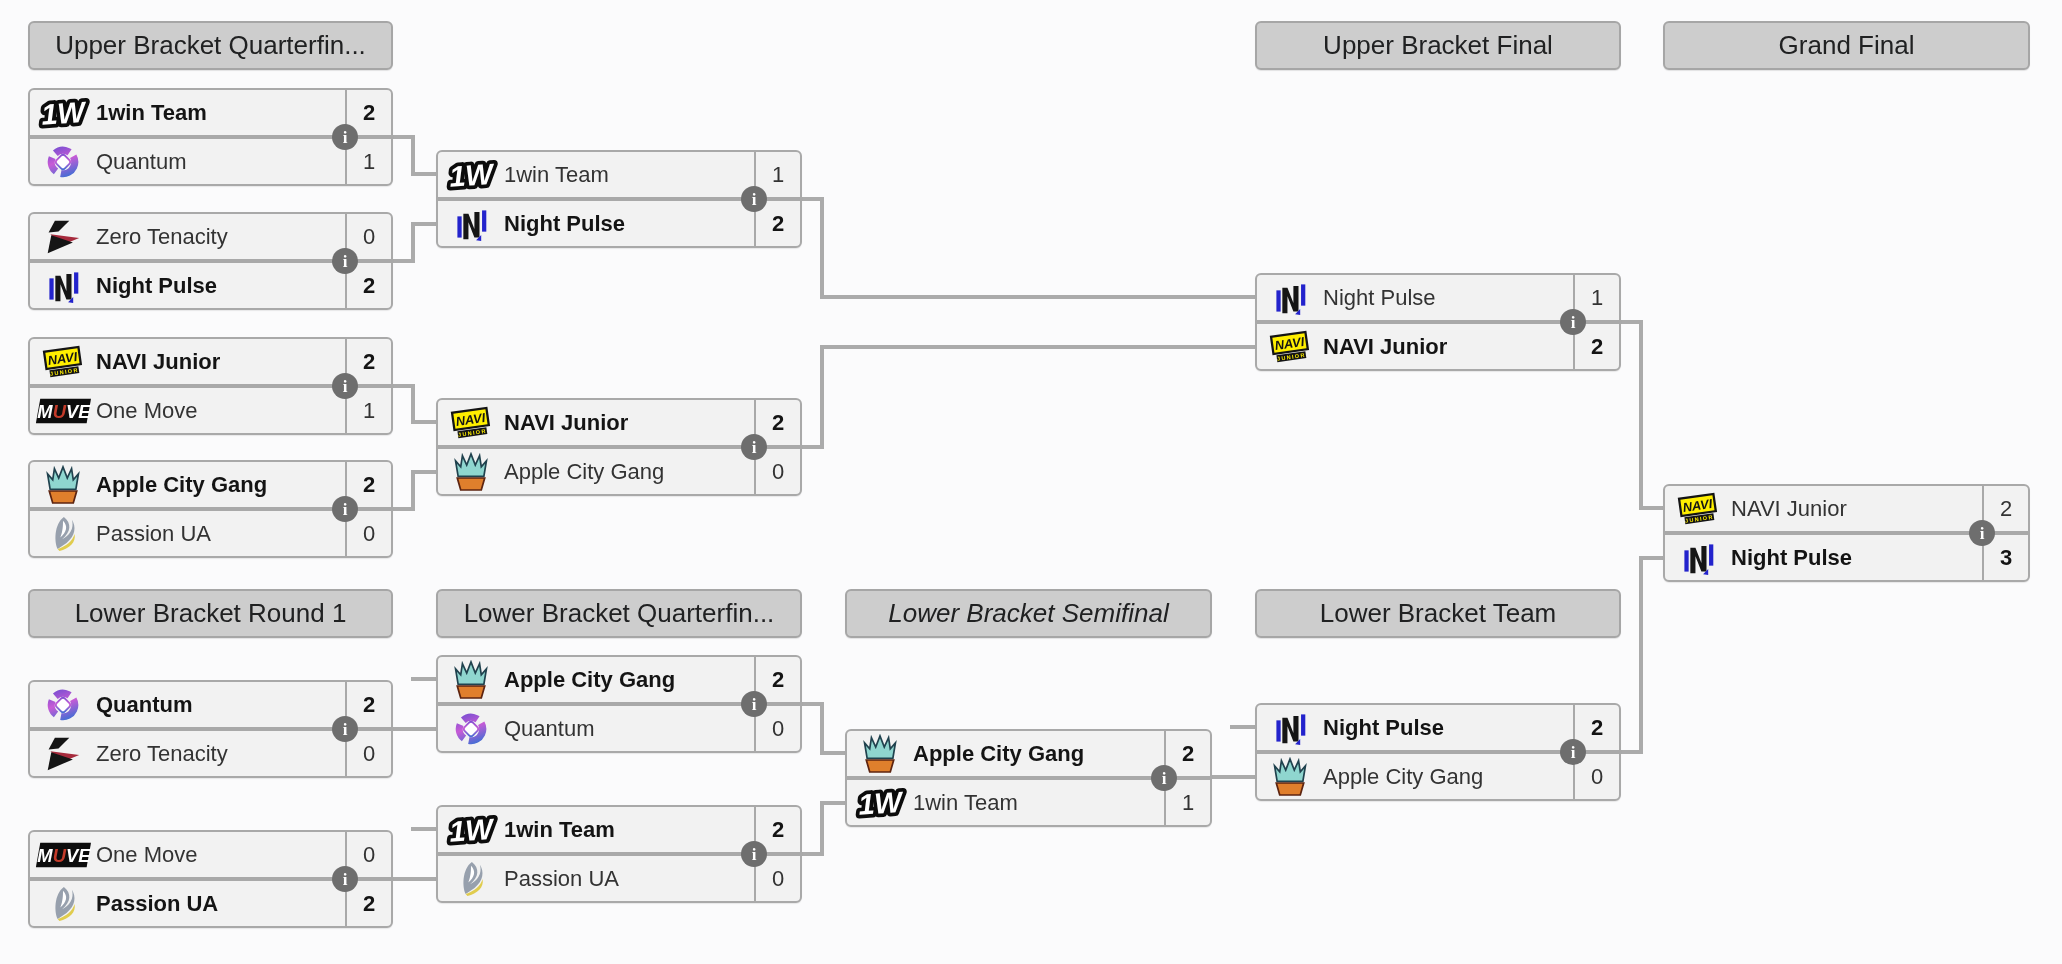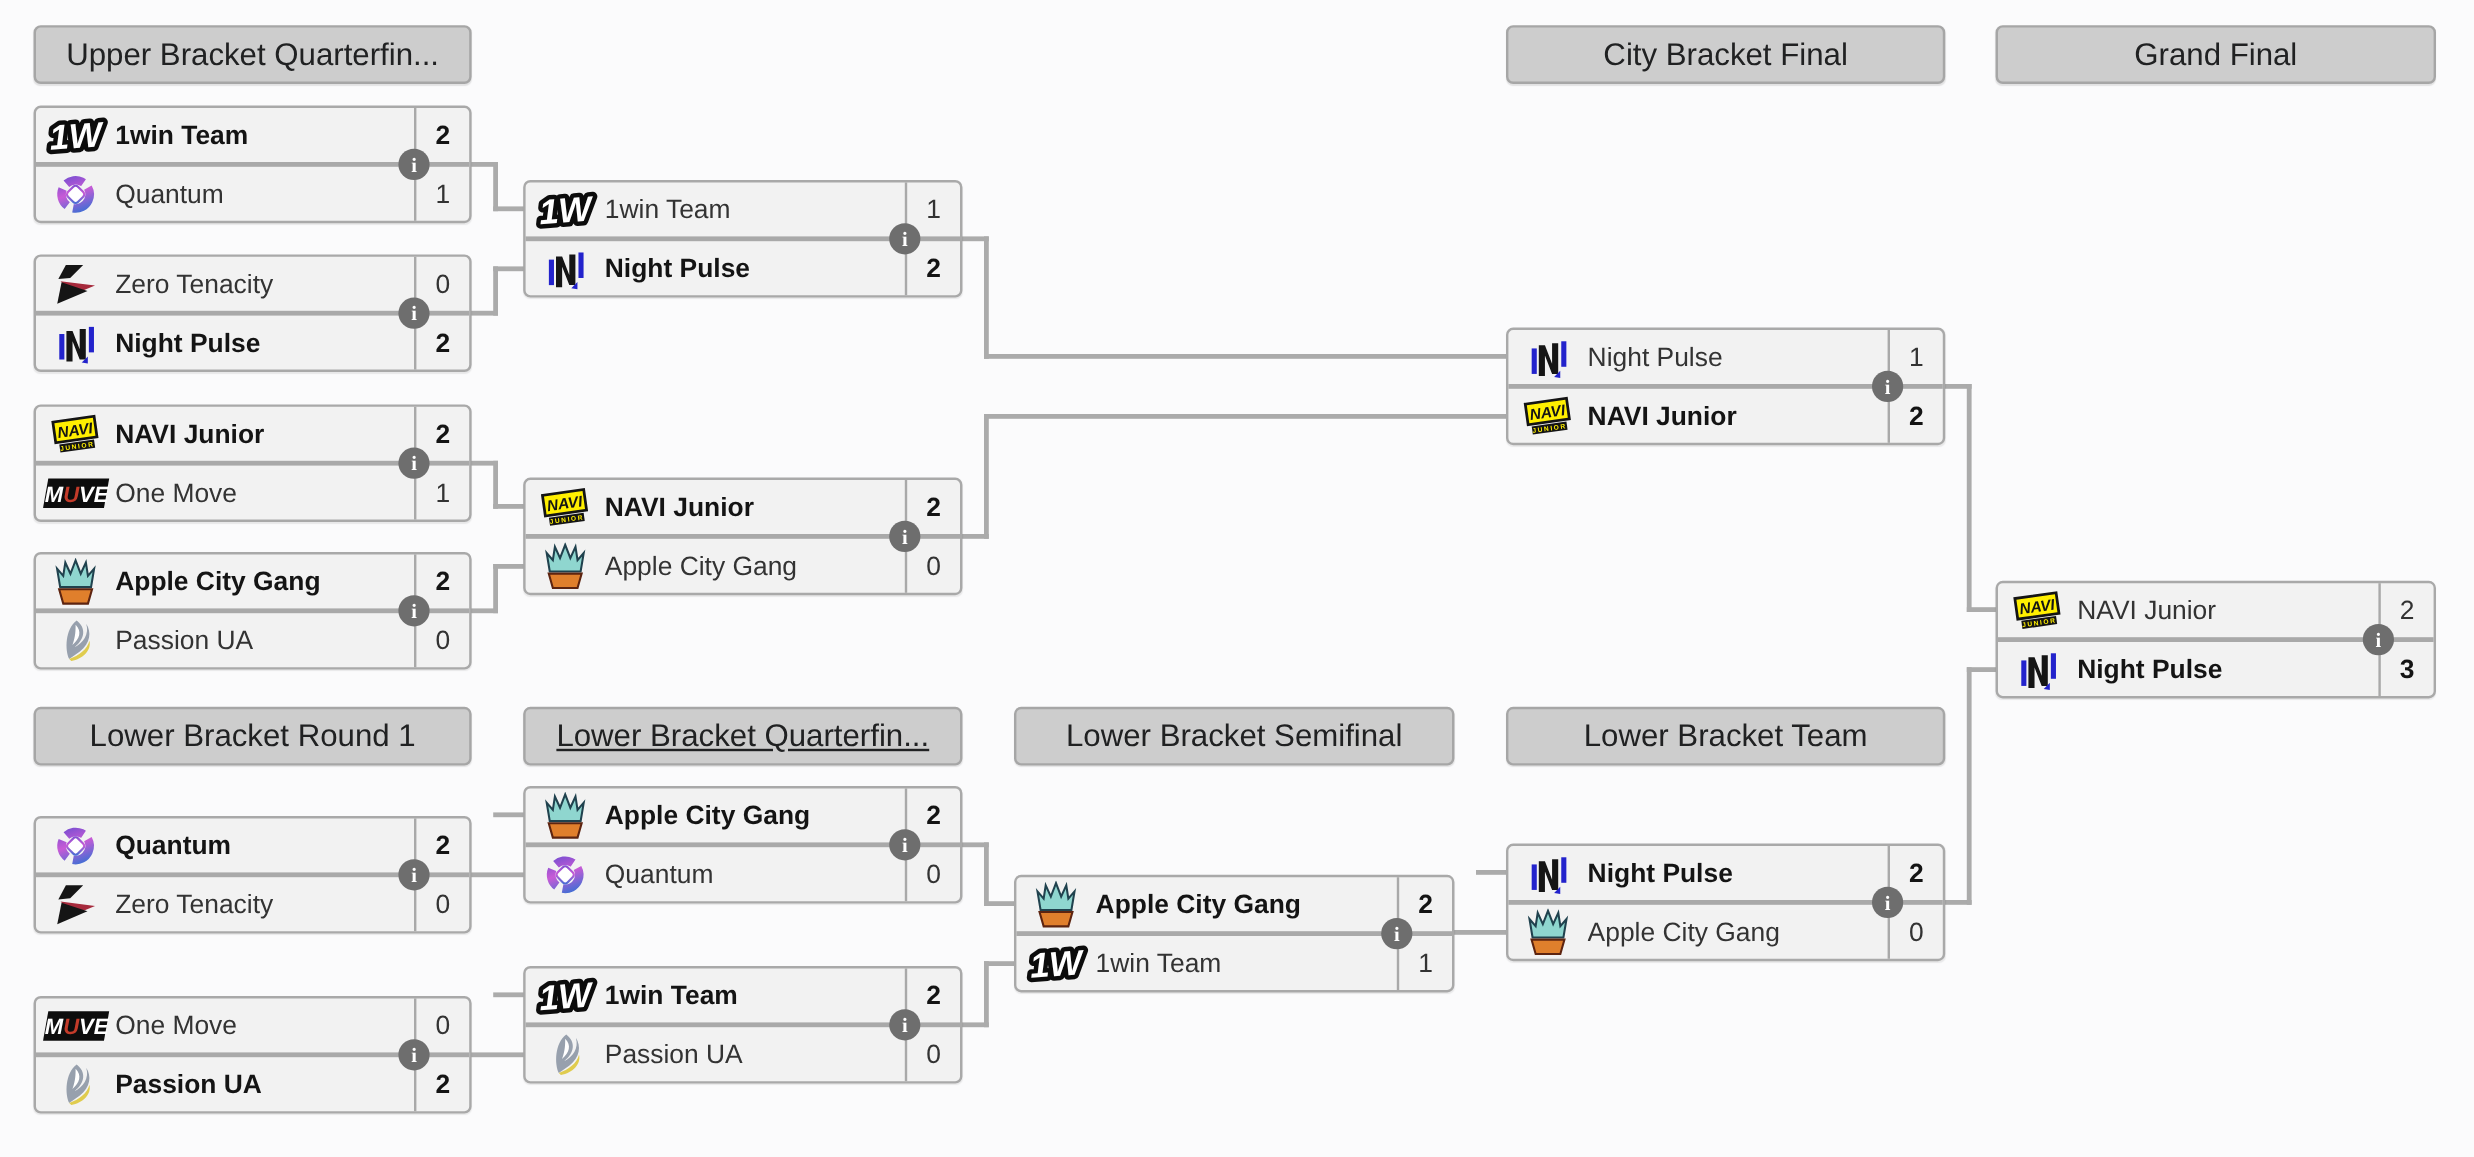--- a/index.html
+++ b/index.html
@@ -67,25 +67,25 @@
     <div class="conn" style="left: 820px; top: 702px; width: 4px; height: 53px;"></div>
     <div class="conn" style="left: 820px; top: 751px; width: 27px; height: 4px;"></div>
     <div class="conn" style="left: 800px; top: 852px; width: 24px; height: 4px;"></div>
     <div class="conn" style="left: 820px; top: 801px; width: 4px; height: 55px;"></div>
     <div class="conn" style="left: 820px; top: 801px; width: 27px; height: 4px;"></div>
     <div class="conn" style="left: 1210px; top: 775px; width: 47px; height: 4px;"></div>
     <div class="conn" style="left: 411px; top: 677px; width: 27px; height: 4px;"></div>
     <div class="conn" style="left: 411px; top: 827px; width: 27px; height: 4px;"></div>
     <div class="conn" style="left: 1230px; top: 725px; width: 27px; height: 4px;"></div>
     <div class="round-header" style="left: 28px; top: 21px; width: 365px; height: 49px;">Upper Bracket Quarterfin...</div>
-    <div class="round-header" style="left: 1255px; top: 21px; width: 366px; height: 49px;">City Bracket Final</div>
+    <div class="round-header" style="left: 1255px; top: 21px; width: 366px; height: 49px;">Upper Bracket Final</div>
     <div class="round-header" style="left: 1663px; top: 21px; width: 367px; height: 49px;">Grand Final</div>
     <div class="round-header" style="left: 28px; top: 589px; width: 365px; height: 49px;">Lower Bracket Round 1</div>
-    <div class="round-header" style="left: 436px; top: 589px; width: 366px; height: 49px; text-decoration: underline;">Lower Bracket Quarterfin...</div>
-    <div class="round-header" style="left: 845px; top: 589px; width: 367px; height: 49px;">Lower Bracket Semifinal</div>
+    <div class="round-header" style="left: 436px; top: 589px; width: 366px; height: 49px;">Lower Bracket Quarterfin...</div>
+    <div class="round-header" style="left: 845px; top: 589px; width: 367px; height: 49px; font-style: italic;">Lower Bracket Semifinal</div>
     <div class="round-header" style="left: 1255px; top: 589px; width: 366px; height: 49px;">Lower Bracket Team</div>
     <div class="match" style="left: 28px; top: 88px; width: 365px; height: 98px;">
       <div class="trow r0">
         <span class="tlogo">
           <svg width="60" height="40" viewBox="0 0 64 42">
             <text x="32" y="32" text-anchor="middle" font-size="31" font-weight="bold" font-style="italic" fill="#ffffff" stroke="#0c0c0c" stroke-width="8" paint-order="stroke" stroke-linejoin="round" transform="rotate(-4 32 21)">1W</text>
           </svg>
         </span>
         <span class="tname win">1win Team</span>
         <span class="tscore win">2</span>

